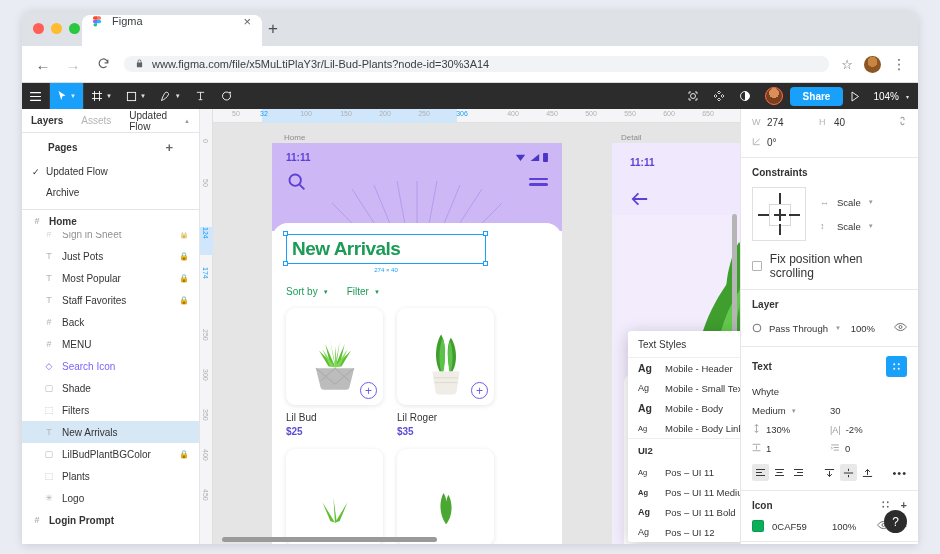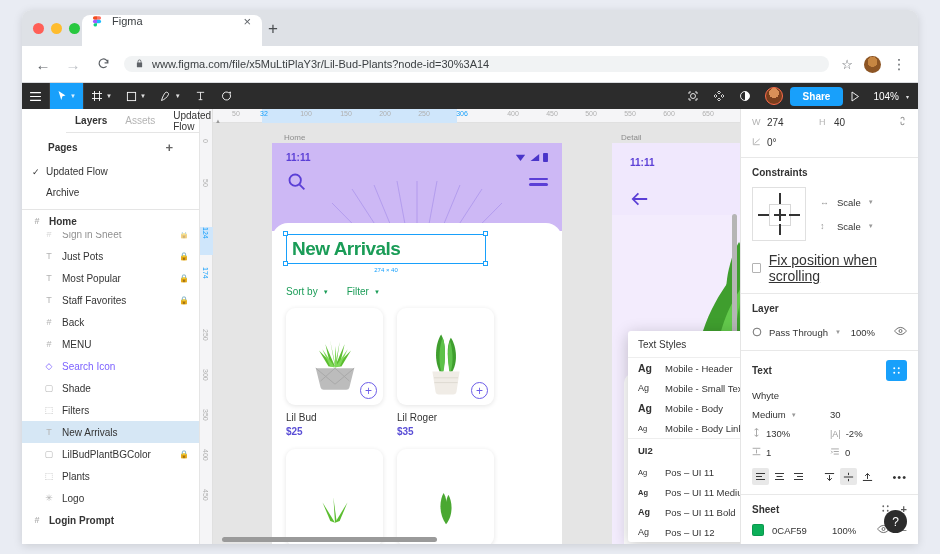--- a/index.html
+++ b/index.html
@@ -86,21 +86,21 @@
 
   .fig-body { position: relative; height: 435px; }
 
   
   .left-panel {
     position: absolute; left: 0; top: 0; width: 178px; height: 435px;
     background: #fff; border-right: 1px solid #e5e5e5; z-index: 20;
     display: flex; flex-direction: column;
   }
   .lp-tabs { height: 24px; display: flex; align-items: center; padding: 0 9px;
-             border-bottom: 1px solid #e5e5e5; gap: 18px; margin-left: 44px; }
+             border-bottom: 1px solid #e5e5e5; gap: 18px; }
   .lp-tab { font-size: 10px; color: #b3b3b3; cursor: pointer; }
   .lp-tab.sel { color: #333; font-weight: bold; }
   .lp-tab.flow { margin-left: auto; color: #333; display: flex; align-items: center; gap: 4px; }
   .lp-tab.flow .cv { font-size: 6px; color: #999; }
 
   .lp-section-head {
     height: 28px; display: flex; align-items: center; padding: 0 26px;
     font-size: 10px; font-weight: bold; color: #333;
   }
   .lp-plus { margin-left: auto; font-size: 13px; color: #666; cursor: pointer; line-height: 1; }
@@ -255,21 +255,21 @@
   .cw-h2 { top: 26px; right: 5px; height: 1.5px; width: 11px; }
   .cw-cx { left: 21px; top: 26px; height: 1.5px; width: 12px; }
   .cw-cy { left: 26px; top: 21px; width: 1.5px; height: 12px; }
   .constraint-selects { display: flex; flex-direction: column; gap: 13px; margin-left: 14px; justify-content: center; }
   .cs-row { display: flex; align-items: center; gap: 7px; font-size: 9.5px; color: #333; cursor: pointer; }
   .cs-icon { font-size: 9px; color: #999; width: 10px; }
   .cs-caret { font-size: 6px; color: #999; }
 
   .checkrow { display: flex; align-items: center; gap: 8px; margin-top: 11px; cursor: pointer; }
   .cbox { width: 10px; height: 10px; border: 1px solid #b3b3b3; border-radius: 1px; }
-  .checkrow span.t { font-size: 14px; color: #333; text-decoration: underline; }
+  .checkrow span.t { font-size: 12px; color: #333; }
 
   .blend-row { display: flex; align-items: center; gap: 7px; }
   .blend-name { font-size: 9.5px; color: #333; }
   .opacity-val { margin-left: auto; font-size: 9.5px; color: #333; margin-right: 12px; }
   .eye { font-size: 10px; color: #666; cursor: pointer; }
 
   .txt-badge { width: 21px; height: 21px; background: #18a0fb; border-radius: 3px;
                display: flex; align-items: center; justify-content: center; cursor: pointer; }
   .font-name { font-size: 9.5px; color: #333; margin-bottom: 8px; }
   .two-col { display: flex; align-items: center; margin-bottom: 8px; }
@@ -944,21 +944,21 @@
                       <path d="M1 11h12M7 2v7M4 5l3-3 3 3"></path>
                     </svg>
                 </span>
               </span>
               <span class="align-more">•••</span>
             </div>
           </div>
 
           <div class="rp-section">
             <div class="rp-title">
-              <span>Sheet</span>
+              <span>Icon</span>
               <span class="acts">
                 <span class="ts-ico">
                   <svg width="9" height="9" viewBox="0 0 12 12" fill="#666">
                     <circle cx="3" cy="3" r="1.2"></circle>
                       <circle cx="9" cy="3" r="1.2"></circle>
                     <circle cx="3" cy="9" r="1.2"></circle>
                       <circle cx="9" cy="9" r="1.2"></circle>
                   </svg>
                 </span>
                 <span class="ts-ico">+</span>

